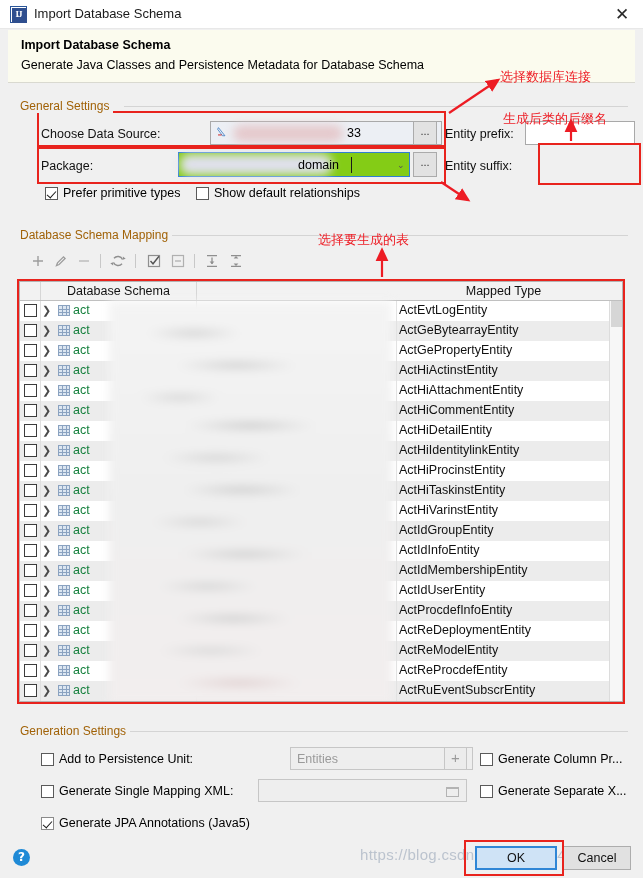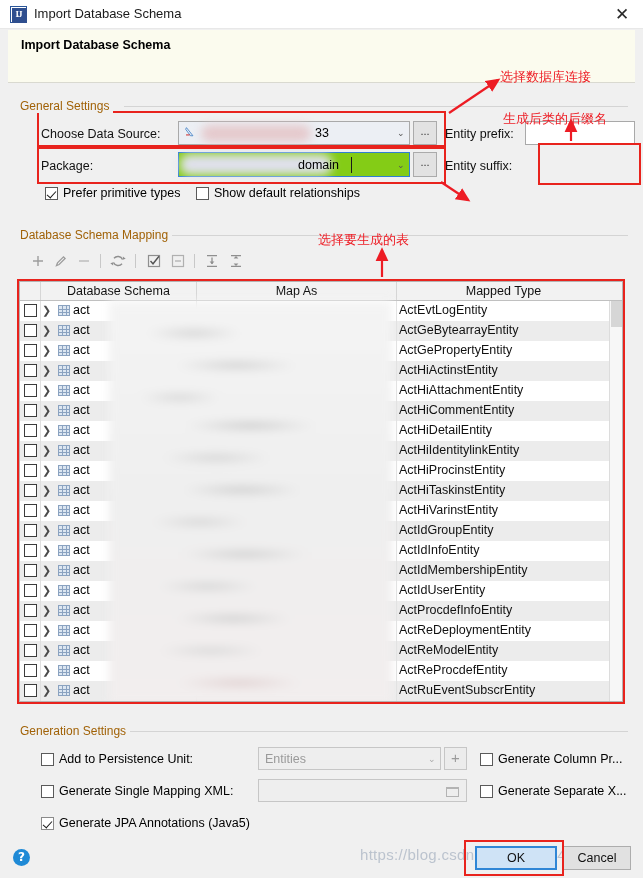--- a/index.html
+++ b/index.html
@@ -55,21 +55,21 @@
   .group-line {
     position: absolute; height: 1px; background: #d4d4d4;
   }
 
   .lbl { position: absolute; font-size: 12.5px; color: #111; white-space: nowrap; }
 
   
   .combo {
     position: absolute; background: #84cc16; border: 1px solid #a9a9a9;
   }
-  .combo.disabledbg { background: #eceff4; }
+  .combo.disabledbg { background: #eceff4; margin-left: 32px; }
   .combo.focused { border: 1px solid #2f7fd1; }
   .combo .caret {
     position: absolute; right: 5px; top: 50%; margin-top: -2px;
     width: 7px; height: 4px; color: #555; font-size: 9px; line-height: 4px;
   }
   .combo .val { position: absolute; left: 6px; top: 50%; transform: translateY(-50%); font-size: 12.5px; }
   .txtbox {
     position: absolute; background: #fff; border: 1px solid #a9a9a9;
   }
   .txtbox .val { position: absolute; left: 6px; top: 50%; transform: translateY(-50%); font-size: 12.5px; }
@@ -135,21 +135,21 @@
   .row .tbl-icon {
     position: absolute; left: 38px; top: 4px; width: 12px; height: 11px;
     border: 1px solid #8aa2c0; background: #dce6f1;
   }
   .row .tbl-icon::before, .row .tbl-icon::after {
     content: ""; position: absolute; background: #8aa2c0;
   }
   .row .tbl-icon::before { left: 0; top: 3px; width: 100%; height: 1px; box-shadow: 0 3px 0 #8aa2c0; }
   .row .tbl-icon::after { left: 3px; top: 0; width: 1px; height: 100%; box-shadow: 4px 0 0 #8aa2c0; }
   .row .schema {
-    position: absolute; left: 53px; top: 2px; font-size: 12.5px; color: #000000; white-space: nowrap;
+    position: absolute; left: 53px; top: 2px; font-size: 12.5px; color: #15803d; white-space: nowrap;
   }
   .row .mapped {
     position: absolute; left: 379px; top: 2px; font-size: 12.5px; color: #111; white-space: nowrap;
   }
   .row .colsep { position: absolute; top: 0; width: 1px; height: 20px; background: #e0e0e0; }
   
   .blurmask {
     position: absolute; left: 89px; top: 19px; width: 283px; height: 402px;
     background:
       radial-gradient(ellipse 70px 10px at 30% 8%, rgba(210,210,210,.95), rgba(255,255,255,0) 70%),
@@ -217,20 +217,21 @@
     <div class="ij-logo">
       <i></i>
         <span>IJ</span>
     </div>
     <div class="title-text">Import Database Schema</div>
     <div class="close-btn">✕</div>
   </div>
 
   <div class="banner">
     <div class="banner-title">Import Database Schema</div>
+    <div class="banner-sub">Generate Java Classes and Persistence Metadata for Database Schema</div>
   </div>
 
   <div class="group-label" style="left:16px; top:99px;">General Settings</div>
   <div class="group-line" style="left:124px; top:106px; width:504px;"></div>
 
   <div class="lbl" style="left:41px; top:127px;">Choose Data Source:</div>
   <div class="combo disabledbg" style="left:178px; top:121px; width:232px; height:24px;">
     <svg class="ds-icon" viewBox="0 0 16 16">
       <path d="M3 2 L11 12 L8 12 L2 4 Z" fill="#e8eef6" stroke="#3b7cc4" stroke-width="1"></path>
       <path d="M2.5 11 L7 11" stroke="#cc2222" stroke-width="1.2"></path>
@@ -320,21 +321,20 @@
       <path d="M3 2.6h10M3 13.4h10" stroke="#8f8f8f" stroke-width="1.4"></path>
       <path d="M5.6 5.6L8 3l2.4 2.6z" fill="#8f8f8f"></path>
       <path d="M5.6 10.4L8 13l2.4-2.6z" fill="#8f8f8f"></path>
     </svg>
   </div>
 
   <div class="tablewrap">
     <div class="thead">
       <div class="th" style="left:0; width:21px;"></div>
       <div class="th" style="left:21px; width:156px;">Database Schema</div>
-      <div class="th" style="left:177px; width:200px;">Map As</div>
       <div class="th" style="left:377px; width:213px; border-right:none;">Mapped Type</div>
       <div class="th" style="left:590px; width:14px; border-right:none;"></div>
     </div>
     <div class="rows" id="rows-container">
         <div class="row odd">
           <div class="rcb"></div>
           <div class="chev">❯</div>
           <div class="tbl-icon"></div>
           <div class="colsep" style="left: 20px;"></div>
           <div class="colsep" style="left: 176px;"></div>

